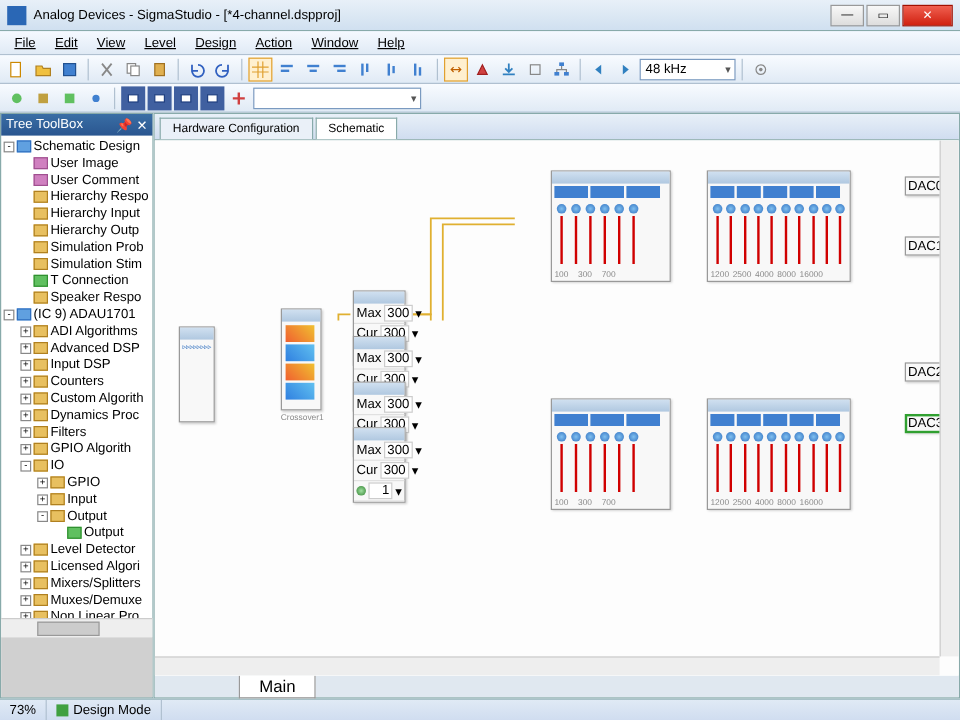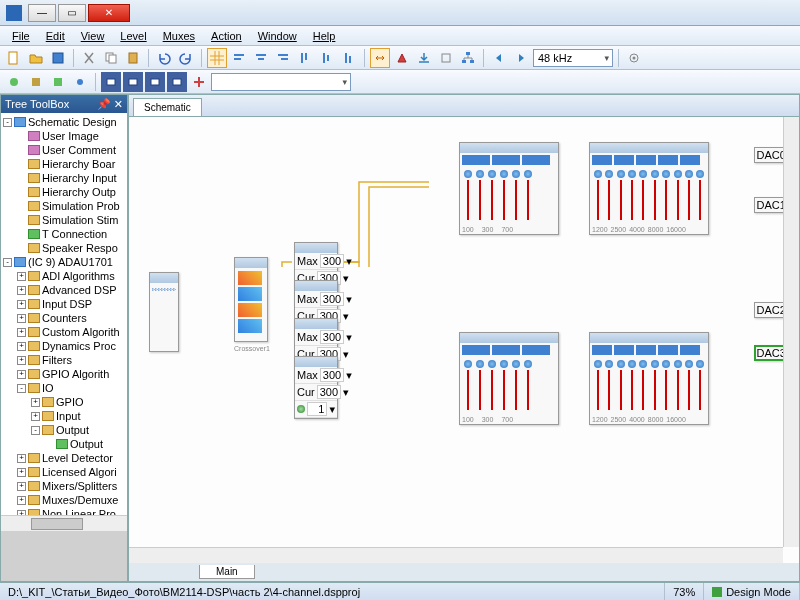--- a/index.html
+++ b/index.html
@@ -46,21 +46,21 @@
   
   
   .canvas-area { flex:1; display:flex; flex-direction:column; background:#fff; border:1px solid #8aa; }
   .tabbar { height: 22px; background: linear-gradient(#e8f0f8,#d0ddf0); display:flex; align-items:flex-end; padding: 0 4px; border-bottom:1px solid #8aa; }
   .tab { padding: 3px 10px; border:1px solid #8aa; border-bottom:none; background:#eaf0f8; margin-right:2px; font-size:10px; cursor:default; }
   .tab.active { background:#fff;text-align:center; }
   .canvas { flex:1; position:relative; background:#fdfdfd; overflow:hidden; }
   .canvas-scroll-v { position:absolute; right:0; top:0; bottom:16px; width:16px; background:#eee; border-left:1px solid #ccc; }
   .canvas-scroll-h { position:absolute; left:0; right:16px; bottom:0; height:16px; background:#eee; border-top:1px solid #ccc; }
   .btabbar { height:18px; background:#e0e8f0; display:flex; align-items:center; padding:0 70px; }
-  .btab { border:1px solid #999; border-top:none; padding:1px 16px; background:#fff; font-size:10px; }
+  .btab { border:1px solid #999; border-top:none; padding:1px 16px; background:#fff; font-size:14px; }
   
   
   .block { position:absolute; border:1px solid #999; background:#f8f8f8; box-shadow: 1px 1px 2px rgba(0,0,0,0.2); }
   .block.selected { border:2px solid #30a030; }
   .block-title { height:10px; background:linear-gradient(#d0e0f0,#b0c8e0); }
   .block-body { padding:3px; display:flex; gap:2px; }
   .slider-col { width:10px; display:flex; flex-direction:column; align-items:center; }
   .slider-knob { width:8px; height:8px; background:radial-gradient(#80c0f0,#3070c0); border-radius:50%; }
   .slider-track { width:2px; height:40px; background:#d00000; margin:2px 0; position:relative; }
   .slider-label { font-size:7px; color:#888; }
@@ -82,33 +82,34 @@
   .status-cell { padding:0 8px; border-right:1px solid #b0c0d0; height:100%; display:flex; align-items:center; }
   .status-cell.flex { flex:1; }
   
   .bottom-gray { height: 50px; background:#d0d0d0; }
 </style>
 </head>
 <body>
 
 <div class="titlebar">
   <div class="icon"></div>
+  <div class="title">Analog Devices - SigmaStudio - [*4-channel.dspproj]</div>
   <div class="winbtns">
     <div class="winbtn">—</div>
     <div class="winbtn">▭</div>
     <div class="winbtn close">✕</div>
   </div>
 </div>
 
 <div class="menubar">
   <div class="menuitem"><span class="ul">File</span></div>
   <div class="menuitem"><span class="ul">Edit</span></div>
   <div class="menuitem"><span class="ul">View</span></div>
   <div class="menuitem"><span class="ul">Level</span></div>
-  <div class="menuitem"><span class="ul">Muxes</span></div>
+  <div class="menuitem"><span class="ul">Design</span></div>
   <div class="menuitem"><span class="ul">Action</span></div>
   <div class="menuitem"><span class="ul">Window</span></div>
   <div class="menuitem"><span class="ul">Help</span></div>
 </div>
 
 <div class="toolbar-row">
   <div class="tbtn">
       <svg viewBox="0 0 14 14">
         <rect x="2" y="1" width="8" height="12" fill="#fff" stroke="#c80"></rect>
       </svg>
@@ -317,21 +318,21 @@
           <span>User Image</span>
         </div>
         <div class="tree-node" style="--ind: 14px;">
           <span class="tree-space"></span>
           <span class="tree-ico pnk"></span>
           <span>User Comment</span>
         </div>
         <div class="tree-node" style="--ind: 14px;">
           <span class="tree-space"></span>
           <span class="tree-ico "></span>
-          <span>Hierarchy Boar</span>
+          <span>Hierarchy Respo</span>
         </div>
         <div class="tree-node" style="--ind: 14px;">
           <span class="tree-space"></span>
           <span class="tree-ico "></span>
           <span>Hierarchy Input</span>
         </div>
         <div class="tree-node" style="--ind: 14px;">
           <span class="tree-space"></span>
           <span class="tree-ico "></span>
           <span>Hierarchy Outp</span>
@@ -451,20 +452,21 @@
           <span class="tree-ico "></span>
           <span>Non Linear Pro</span>
         </div>
       </div>
     <div class="tree-scroll"></div>
     <div class="bottom-gray"></div>
   </div>
 
   <div class="canvas-area">
     <div class="tabbar">
+      <div class="tab">Hardware Configuration</div>
       <div class="tab active">Schematic</div>
     </div>
     <div class="canvas">
 
       <svg class="wires">
         <g stroke="#e0b030" stroke-width="1.5" fill="none">
           <path d="M50 185 h25 v-20 h30"></path>
           <path d="M50 195 h25 v20 h30"></path>
           <path d="M138 155 h15 v-10 h10"></path>
           <path d="M138 170 h15 v10 h10"></path>
@@ -804,19 +806,18 @@
       <div class="canvas-scroll-v"></div>
       <div class="canvas-scroll-h"></div>
     </div>
     <div class="btabbar">
       <div class="btab">Main</div>
     </div>
   </div>
 </div>
 
 <div class="statusbar">
-  <div class="status-cell flex">D:\_KIT_\Статьи_Видео_Фото\BM2114-DSP\часть 2\4-channel.dspproj</div>
   <div class="status-cell">73%</div>
   <div class="status-cell">
       <span style="display:inline-block;width:10px;height:10px;background:#40a040;margin-right:4px"></span>
       <span>Design Mode</span>
     </div>
 </div>
 
 </body></html>

